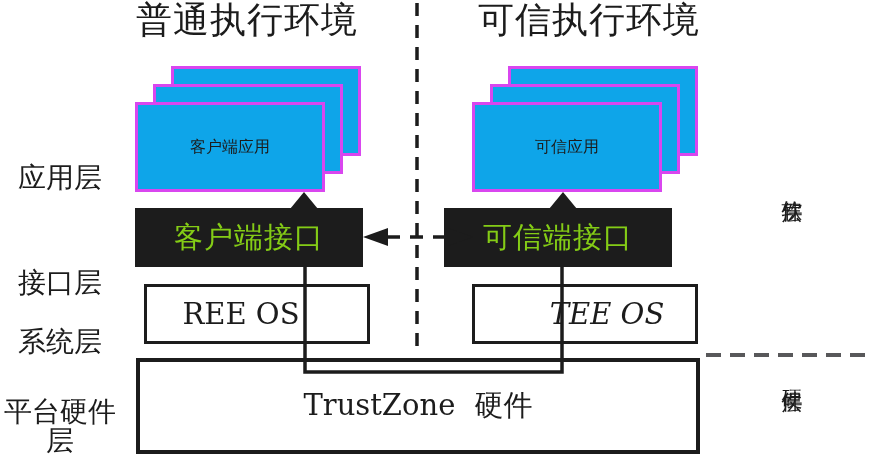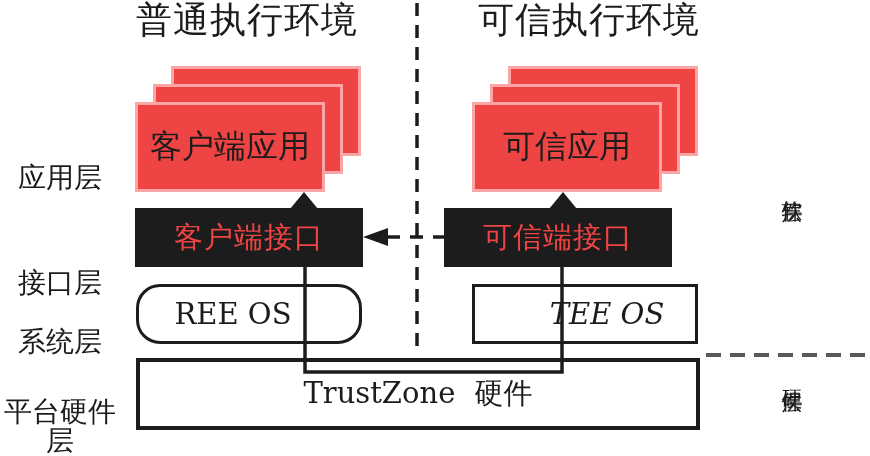--- a/index.html
+++ b/index.html
@@ -22,41 +22,41 @@
     position:absolute;left:4px;width:112px;
     font-size:28px;line-height:29px;text-align:center;margin-top:36px;
   }
   .vlabel{
     position:absolute;left:780px;
     writing-mode:vertical-rl;text-orientation:upright;
     font-size:21px;letter-spacing:2px;line-height:24px;
   }
   .card{
     position:absolute;width:190px;height:90px;
-    background:#ef4444;border:3px solid #fca5a5;
+    background:#0ea5e9;border:3px solid #d946ef;
     box-sizing:border-box;
     display:flex;align-items:center;justify-content:center;
-    font-size:32px;
+    font-size:16px;
   }
   .ibox{
     position:absolute;top:208px;height:59px;
-    background:#1c1c1c;color:#ef4444;
+    background:#1c1c1c;color:#84cc16;
     box-sizing:border-box;
     display:flex;align-items:center;justify-content:center;
     font-size:29px;letter-spacing:1px;
   }
   .osbox{
     position:absolute;top:284px;width:226px;height:60px;
     background:#ffffff;border:3px solid #1c1c1c;
     box-sizing:border-box;
     display:flex;align-items:center;justify-content:center;
     font-size:29px;
   }
   .tzbox{
-    position:absolute;left:136px;top:358px;width:564px;height:72px;
+    position:absolute;left:136px;top:358px;width:564px;height:96px;
     background:#ffffff;border:4px solid #1c1c1c;
     box-sizing:border-box;
     display:flex;align-items:center;justify-content:center;
     font-size:29px;word-spacing:10px;
   }
   .shift-left{transform:translateX(-16px);}
   .shift-right{transform:translateX(22px);}
   .overlay{
     position:absolute;left:0;top:0;width:870px;height:456px;
     pointer-events:none;
@@ -90,21 +90,21 @@
     <span>可信应用</span>
   </div>
 
   <div class="ibox" style="left:135px;width:228px;">
     <span>客户端接口</span>
   </div>
   <div class="ibox" style="left:444px;width:228px;">
     <span>可信端接口</span>
   </div>
 
-  <div class="osbox" style="left:136px;border-radius:24px;">
+  <div class="osbox" style="left:144px;">
     <span class="shift-left">REE OS</span>
   </div>
   <div class="osbox" style="left:472px;font-style:italic;">
     <span class="shift-right">TEE OS</span>
   </div>
 
   <div class="tzbox">
     <span>TrustZone 硬件</span>
   </div>
 

